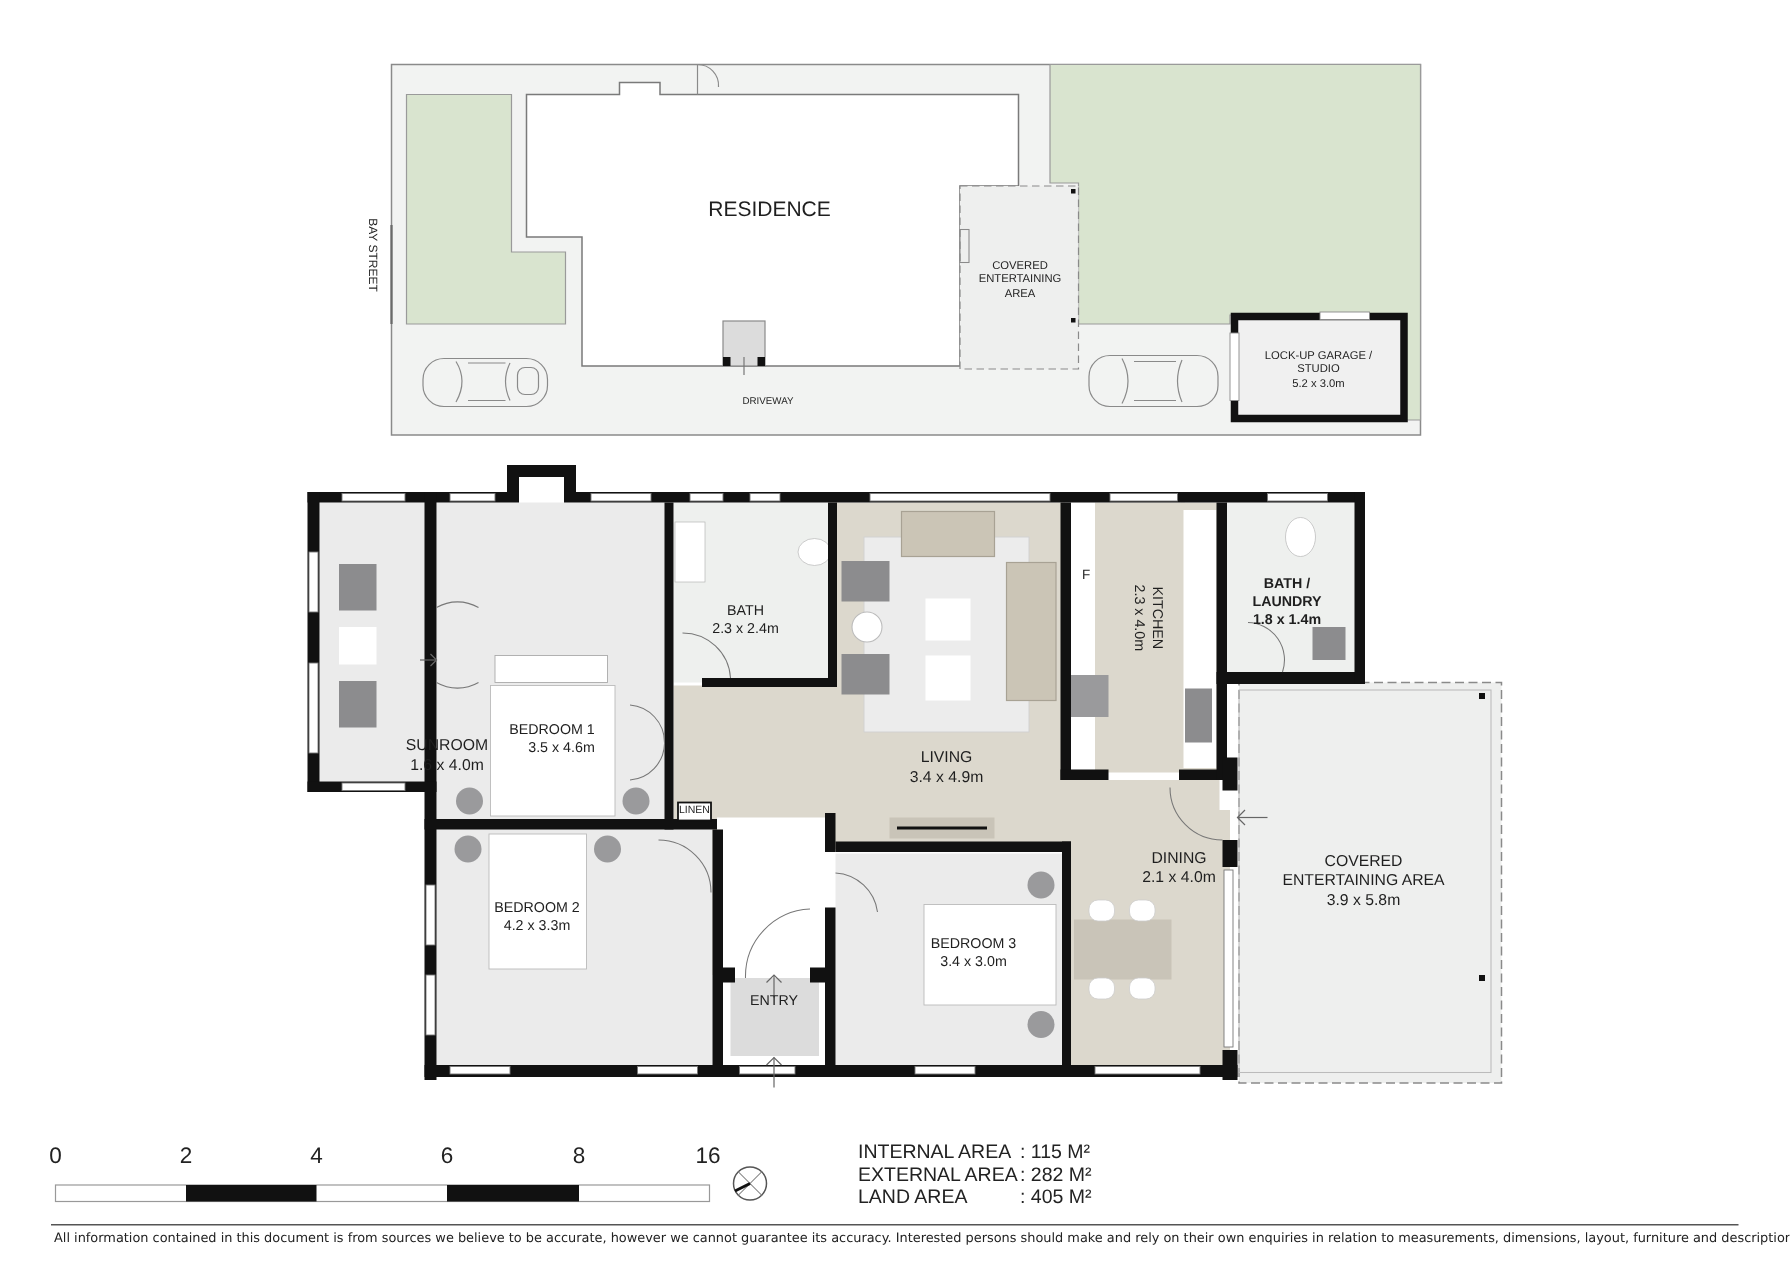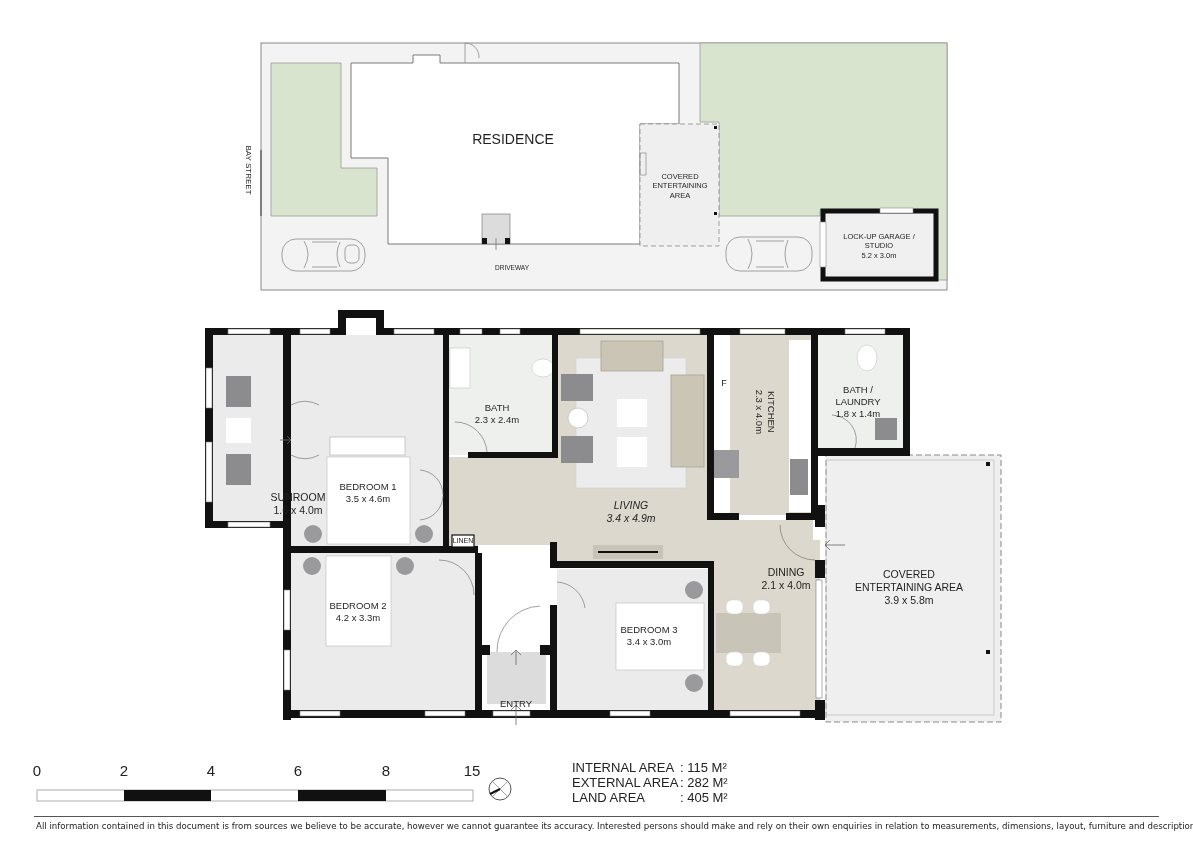--- a/index.html
+++ b/index.html
@@ -239,46 +239,46 @@
       <path d="M830 540 L825 545 L830 550"></path>
       <line x1="280" y1="440" x2="291" y2="440"></line>
       <path d="M287 436 L291 440 L287 444"></path>
     </g>
   </svg>
 
   <div class="label lbl-room" style="left:250px;top:191px;margin-left:48px;">
     <div>SUNROOM</div>
     <div>1.6 x 4.0m</div>
   </div>
-  <div class="label lbl-room" style="left:368px;top:181px;font-size:9.5px;">
+  <div class="label lbl-room" style="left:368px;top:181px;font-size:9.5px;text-align:right;">
     <div>BEDROOM 1</div>
     <div>3.5 x 4.6m</div>
   </div>
   <div class="label lbl-room" style="left:497px;top:75px;font-size:9.5px;margin-top:27px;">
     <div>BATH</div>
     <div>2.3 x 2.4m</div>
   </div>
-  <div class="label lbl-room" style="left:631px;top:199px;font-style:italic;">
+  <div class="label lbl-room" style="left:631px;top:199px;">
     <div>LIVING</div>
     <div>3.4 x 4.9m</div>
   </div>
   <div class="label lbl-room" style="left:765px;top:100px;transform:translate(-50%,0) rotate(90deg);transform-origin:50% 50%;font-size:9.5px;">
     <div>KITCHEN</div>
     <div>2.3 x 4.0m</div>
   </div>
-  <div class="label lbl-room" style="left:858px;top:84px;font-size:9.5px;">
+  <div class="label lbl-room" style="left:858px;top:84px;font-size:9.5px;font-weight:bold;">
     <div>BATH /</div>
     <div>LAUNDRY</div>
     <div>1.8 x 1.4m</div>
   </div>
   <div class="label lbl-room" style="left:358px;top:300px;font-size:9.5px;">
     <div>BEDROOM 2</div>
     <div>4.2 x 3.3m</div>
   </div>
-  <div class="label lbl-room" style="left:516px;top:362px;font-size:9.5px;margin-top:36px;">ENTRY</div>
+  <div class="label lbl-room" style="left:516px;top:362px;font-size:9.5px;">ENTRY</div>
   <div class="label lbl-room" style="left:649px;top:324px;font-size:9.5px;">
     <div>BEDROOM 3</div>
     <div>3.4 x 3.0m</div>
   </div>
   <div class="label lbl-room" style="left:786px;top:266px;">
     <div>DINING</div>
     <div>2.1 x 4.0m</div>
   </div>
   <div class="label lbl-room" style="left:909px;top:568px;top:268px;">
     <div>COVERED</div>
@@ -288,21 +288,21 @@
   <div class="label" style="left:463px;top:237px;font-size:7px;">LINEN</div>
   <div class="label" style="left:724px;top:78px;font-size:9px;">F</div>
 </div>
 
 <div class="abs" style="left:0;top:755px;width:500px;height:50px;">
   <div class="scale-num" style="left:37px;top:7px;">0</div>
   <div class="scale-num" style="left:124px;top:7px;">2</div>
   <div class="scale-num" style="left:211px;top:7px;">4</div>
   <div class="scale-num" style="left:298px;top:7px;">6</div>
   <div class="scale-num" style="left:386px;top:7px;">8</div>
-  <div class="scale-num" style="left:472px;top:7px;">15</div>
+  <div class="scale-num" style="left:472px;top:7px;">16</div>
   <svg width="500" height="50">
     <rect x="37" y="35" width="436" height="11" fill="#ffffff" stroke="#999" stroke-width="0.8"></rect>
     <rect x="124" y="35" width="87" height="11" fill="#111"></rect>
     <rect x="298" y="35" width="88" height="11" fill="#111"></rect>
   </svg>
 </div>
 
 <svg class="abs" style="left:487px;top:776px;" width="28" height="28">
   <circle cx="13" cy="13" r="11" fill="#fff" stroke="#555" stroke-width="1"></circle>
   <line x1="5" y1="5" x2="21" y2="21" stroke="#777" stroke-width="0.7"></line>

